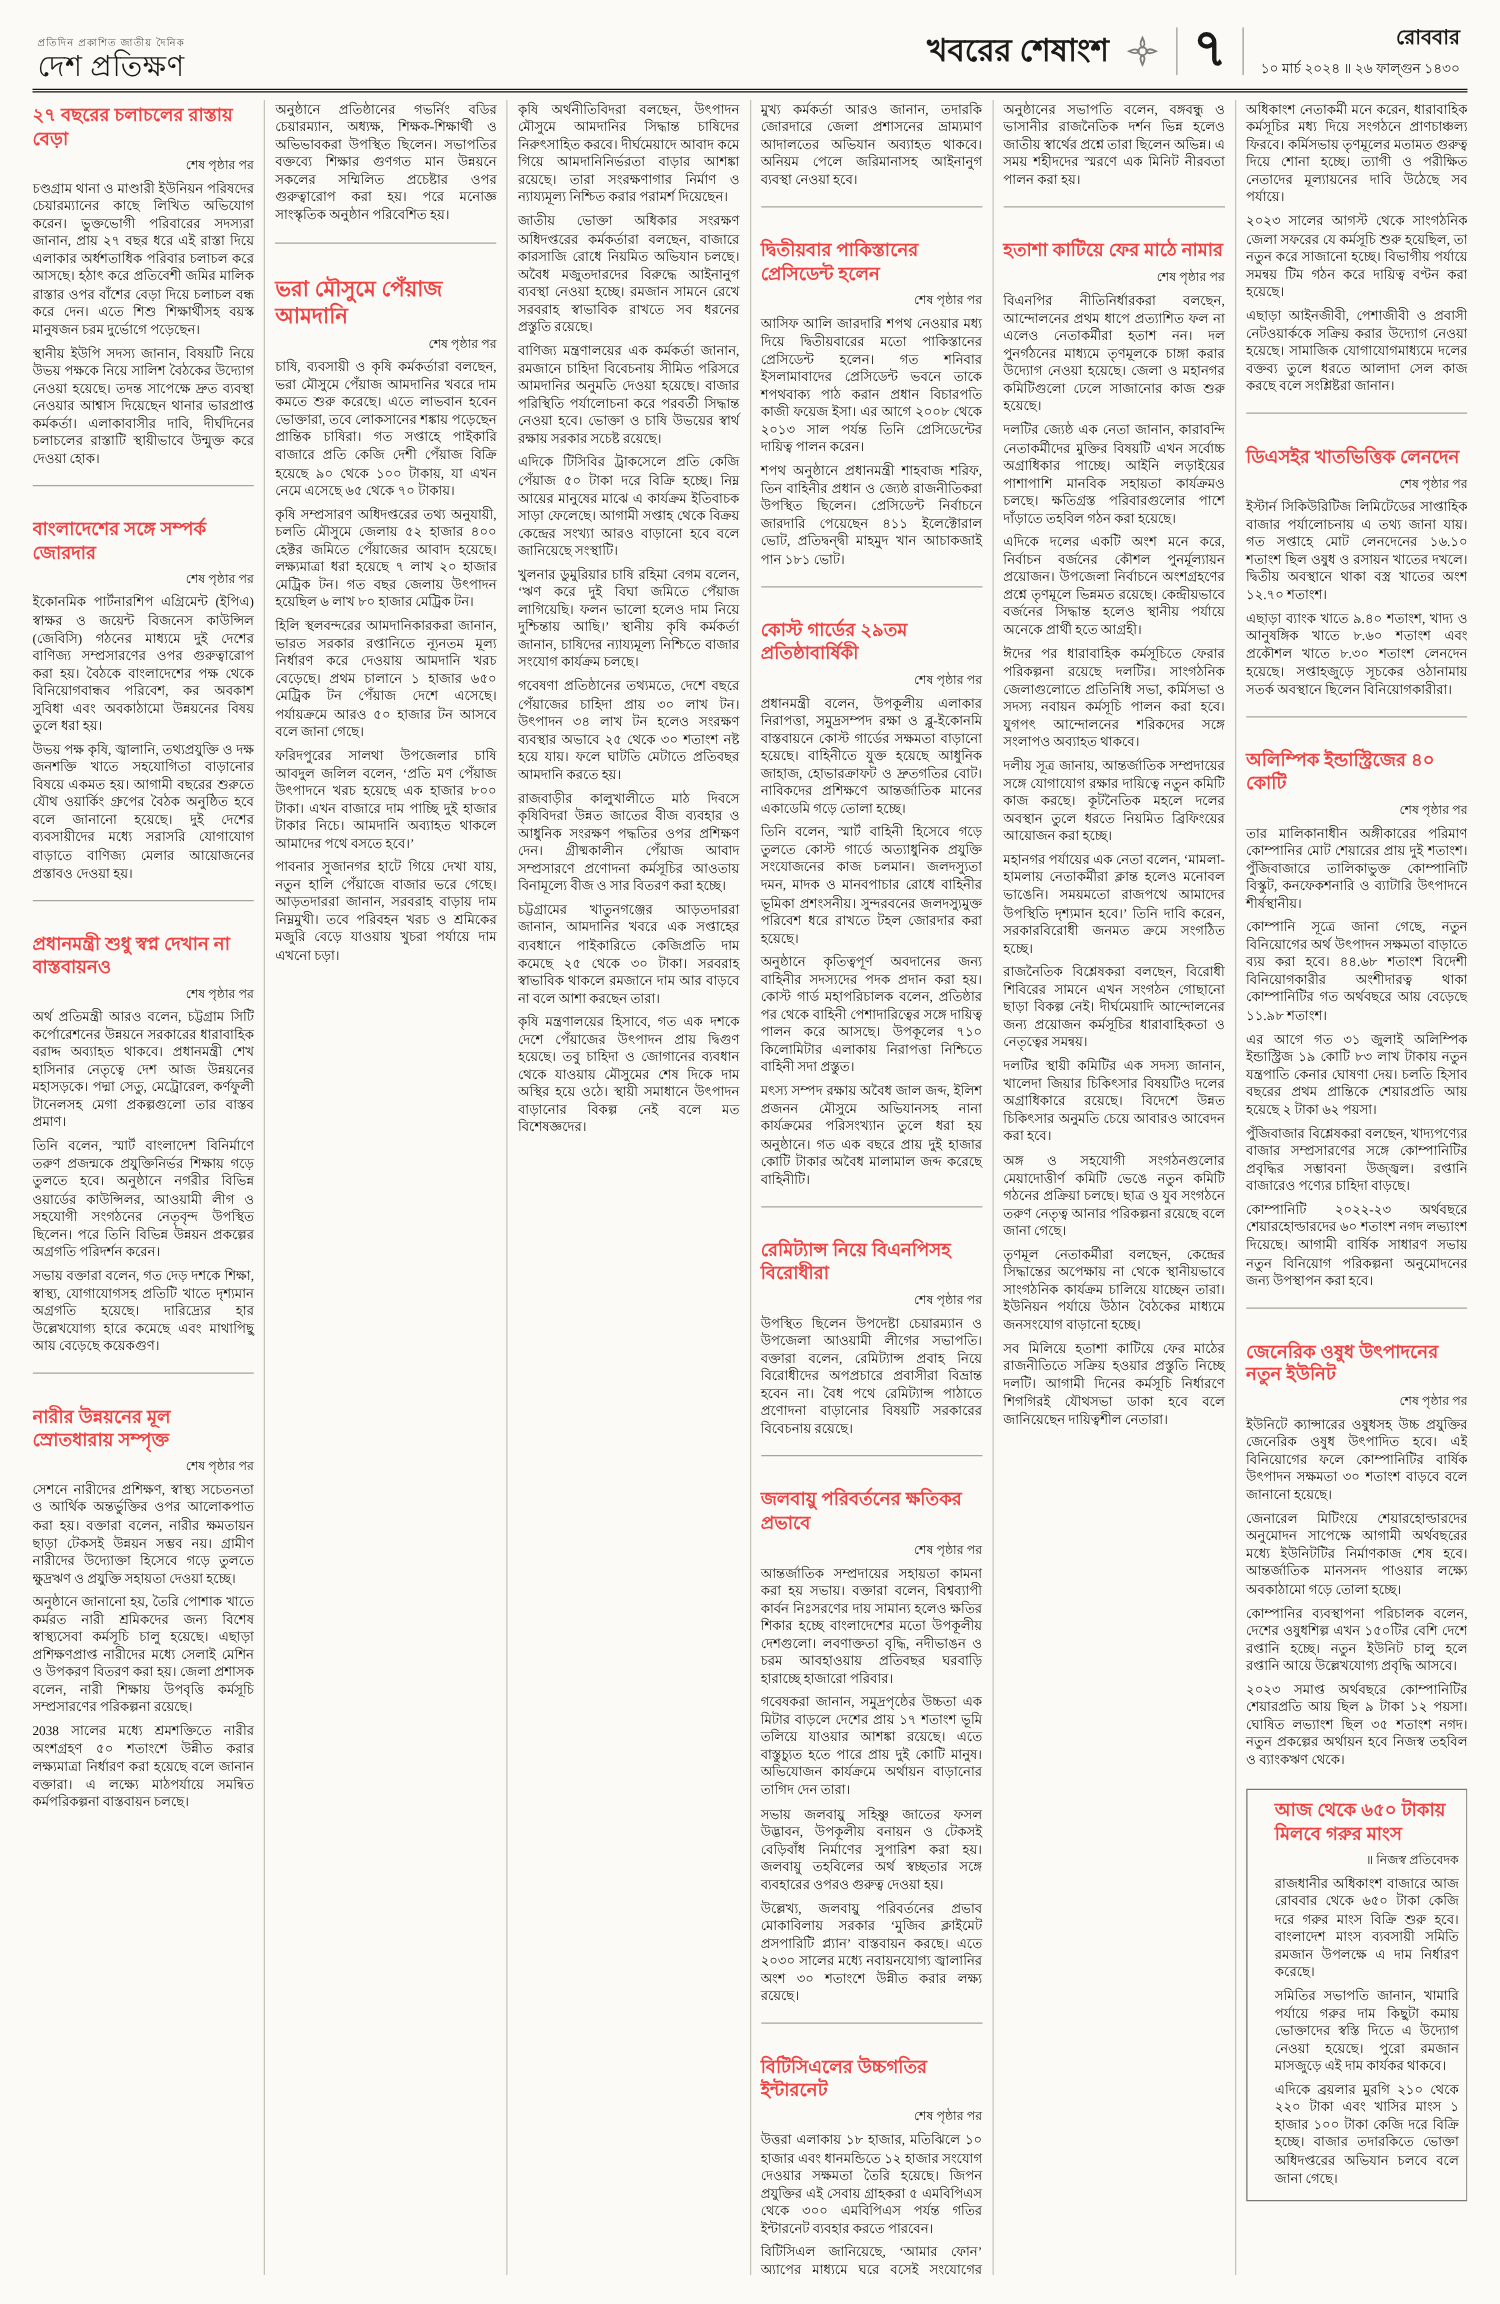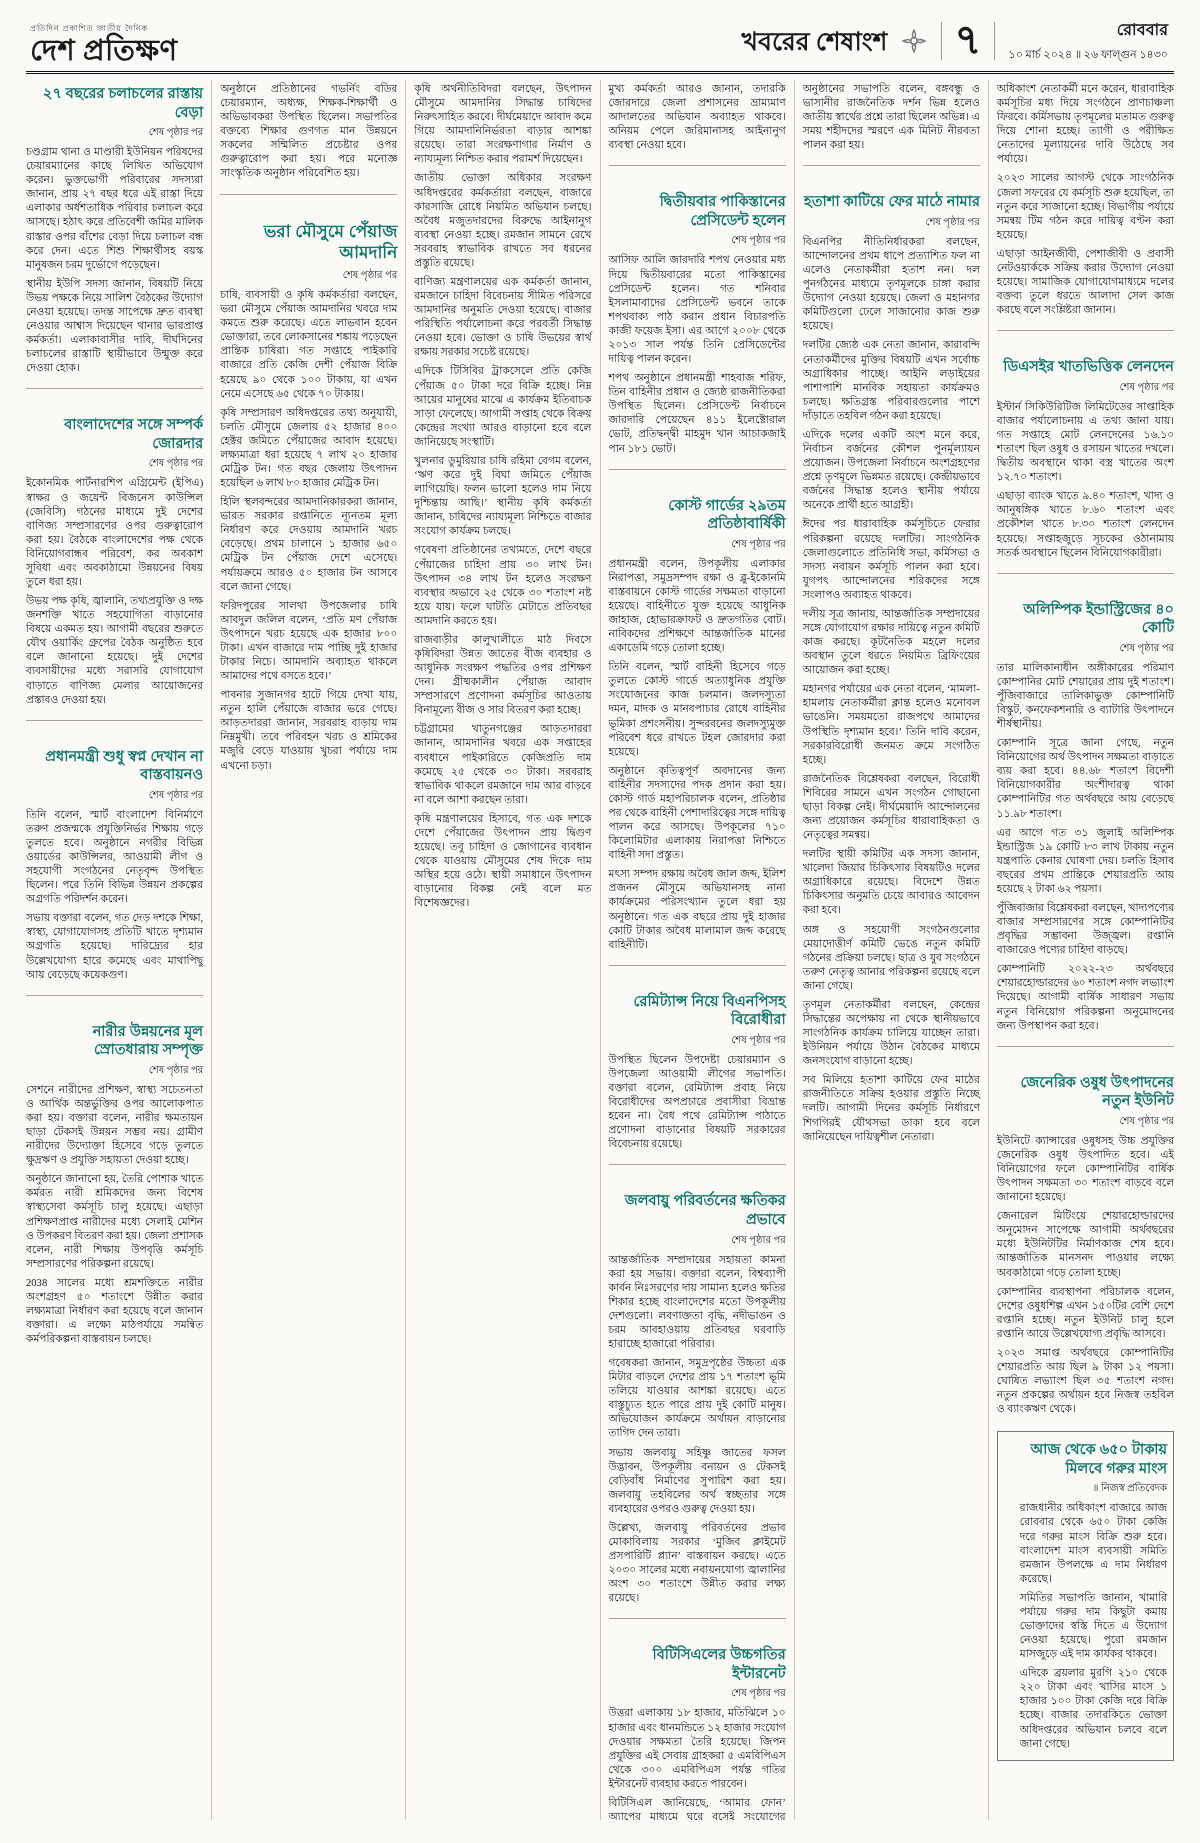--- a/index.html
+++ b/index.html
@@ -13,21 +13,21 @@
 
   
   .masthead {
     display: flex; align-items: flex-end; justify-content: space-between;
     padding: 2px 4px 6px 4px;
     border-bottom: 3px double #111;
     height: 66px;
   }
   .mast-left { display: flex; flex-direction: column; }
   .tagline { font-size: 8px; color: #555; letter-spacing: 1px; margin-bottom: 1px; }
-  .paper-name { font-size: 29px; font-weight: bold; line-height: 1; letter-spacing: 0.5px; }
+  .paper-name { font-size: 23px; font-weight: normal; line-height: 1; letter-spacing: 0.5px; }
   .mast-right { display: flex; align-items: center; gap: 14px; }
   .section-title { font-size: 25px; font-weight: bold; line-height: 1; }
   .section-logo { width: 26px; height: 26px; opacity: .75; }
   .page-number {
     font-size: 42px; font-weight: bold; line-height: 0.9;
     padding: 0 12px; border-left: 1px solid #999; border-right: 1px solid #999;
   }
   .date-box { text-align: right; padding-right: 2px; }
   .day-name { font-size: 16px; font-weight: bold; }
   .date-line { font-size: 11px; color: #222; margin-top: 2px; }
@@ -47,21 +47,21 @@
   .newspaper-column:first-child { padding-left: 0; }
   .newspaper-column:last-child { border-right: none; padding-right: 0; }
 
   .article { padding: 2px 0 4px 0; }
   .article + .article { border-top: 1px solid #a9a49a; margin-top: 4px; padding-top: 24px; }
   .article.boxed { border: 1px solid #777; padding: 6px 6px 4px 22px; margin-top: 6px; }
 
   .headline {
     font-family: "Liberation Sans", "DejaVu Sans", sans-serif;
     font-weight: bold; font-size: 14.5px; line-height: 1.28;
-    text-align: right; margin: 2px 0 3px 0; color: #0f766e;
+    text-align: left; margin: 2px 0 3px 0; color: #ef4444;
   }
   .headline.lg { font-size: 17px; }
   .marker, .dateline {
     text-align: right; font-size: 10px; font-weight: normal;
     margin-bottom: 4px; color: #222;
   }
   .para {
     font-size: 10.6px; line-height: 1.33; text-align: justify;
     margin-bottom: 5px; word-break: break-word; color: #141414;
   }
@@ -107,20 +107,21 @@
         </div>
         <div class="article">
           <div class="headline">বাংলাদেশের সঙ্গে সম্পর্ক জোরদার</div>
           <div class="marker">শেষ পৃষ্ঠার পর</div>
           <p class="para">ইকোনমিক পার্টনারশিপ এগ্রিমেন্ট (ইপিএ) স্বাক্ষর ও জয়েন্ট বিজনেস কাউন্সিল (জেবিসি) গঠনের মাধ্যমে দুই দেশের বাণিজ্য সম্প্রসারণের ওপর গুরুত্বারোপ করা হয়। বৈঠকে বাংলাদেশের পক্ষ থেকে বিনিয়োগবান্ধব পরিবেশ, কর অবকাশ সুবিধা এবং অবকাঠামো উন্নয়নের বিষয় তুলে ধরা হয়।</p>
           <p class="para">উভয় পক্ষ কৃষি, জ্বালানি, তথ্যপ্রযুক্তি ও দক্ষ জনশক্তি খাতে সহযোগিতা বাড়ানোর বিষয়ে একমত হয়। আগামী বছরের শুরুতে যৌথ ওয়ার্কিং গ্রুপের বৈঠক অনুষ্ঠিত হবে বলে জানানো হয়েছে। দুই দেশের ব্যবসায়ীদের মধ্যে সরাসরি যোগাযোগ বাড়াতে বাণিজ্য মেলার আয়োজনের প্রস্তাবও দেওয়া হয়।</p>
         </div>
         <div class="article">
           <div class="headline">প্রধানমন্ত্রী শুধু স্বপ্ন দেখান না বাস্তবায়নও</div>
           <div class="marker">শেষ পৃষ্ঠার পর</div>
+          <p class="para">অর্থ প্রতিমন্ত্রী আরও বলেন, চট্টগ্রাম সিটি কর্পোরেশনের উন্নয়নে সরকারের ধারাবাহিক বরাদ্দ অব্যাহত থাকবে। প্রধানমন্ত্রী শেখ হাসিনার নেতৃত্বে দেশ আজ উন্নয়নের মহাসড়কে। পদ্মা সেতু, মেট্রোরেল, কর্ণফুলী টানেলসহ মেগা প্রকল্পগুলো তার বাস্তব প্রমাণ।</p>
           <p class="para">তিনি বলেন, স্মার্ট বাংলাদেশ বিনির্মাণে তরুণ প্রজন্মকে প্রযুক্তিনির্ভর শিক্ষায় গড়ে তুলতে হবে। অনুষ্ঠানে নগরীর বিভিন্ন ওয়ার্ডের কাউন্সিলর, আওয়ামী লীগ ও সহযোগী সংগঠনের নেতৃবৃন্দ উপস্থিত ছিলেন। পরে তিনি বিভিন্ন উন্নয়ন প্রকল্পের অগ্রগতি পরিদর্শন করেন।</p>
           <p class="para">সভায় বক্তারা বলেন, গত দেড় দশকে শিক্ষা, স্বাস্থ্য, যোগাযোগসহ প্রতিটি খাতে দৃশ্যমান অগ্রগতি হয়েছে। দারিদ্র্যের হার উল্লেখযোগ্য হারে কমেছে এবং মাথাপিছু আয় বেড়েছে কয়েকগুণ।</p>
         </div>
         <div class="article">
           <div class="headline">নারীর উন্নয়নের মূল স্রোতধারায় সম্পৃক্ত</div>
           <div class="marker">শেষ পৃষ্ঠার পর</div>
           <p class="para">সেশনে নারীদের প্রশিক্ষণ, স্বাস্থ্য সচেতনতা ও আর্থিক অন্তর্ভুক্তির ওপর আলোকপাত করা হয়। বক্তারা বলেন, নারীর ক্ষমতায়ন ছাড়া টেকসই উন্নয়ন সম্ভব নয়। গ্রামীণ নারীদের উদ্যোক্তা হিসেবে গড়ে তুলতে ক্ষুদ্রঋণ ও প্রযুক্তি সহায়তা দেওয়া হচ্ছে।</p>
           <p class="para">অনুষ্ঠানে জানানো হয়, তৈরি পোশাক খাতে কর্মরত নারী শ্রমিকদের জন্য বিশেষ স্বাস্থ্যসেবা কর্মসূচি চালু হয়েছে। এছাড়া প্রশিক্ষণপ্রাপ্ত নারীদের মধ্যে সেলাই মেশিন ও উপকরণ বিতরণ করা হয়। জেলা প্রশাসক বলেন, নারী শিক্ষায় উপবৃত্তি কর্মসূচি সম্প্রসারণের পরিকল্পনা রয়েছে।</p>
           <p class="para">2038 সালের মধ্যে শ্রমশক্তিতে নারীর অংশগ্রহণ ৫০ শতাংশে উন্নীত করার লক্ষ্যমাত্রা নির্ধারণ করা হয়েছে বলে জানান বক্তারা। এ লক্ষ্যে মাঠপর্যায়ে সমন্বিত কর্মপরিকল্পনা বাস্তবায়ন চলছে।</p>
         </div>

